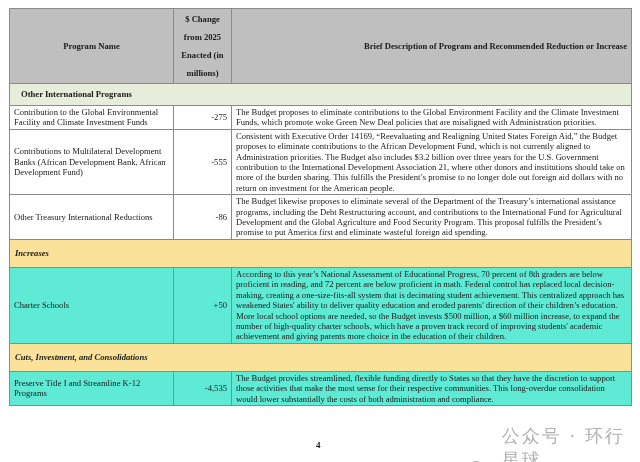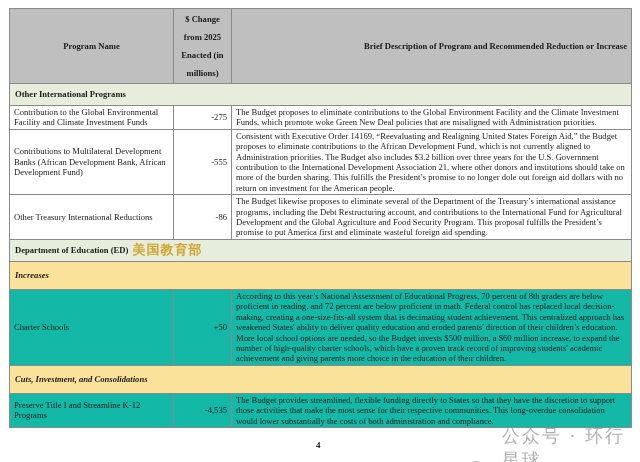--- a/index.html
+++ b/index.html
@@ -34,41 +34,41 @@
       font-size: 8.6px;
       line-height: 18px;
       height: 43px;
       padding: 2px 3px;
     }
     thead th.desc-head { text-align: right; }
     tr.section td {
       background: #e6eedb;
       font-weight: bold;
       height: 17px;
-      padding: 2px 5px;
+      padding: 2px 11px;
     }
     tr.section.ed td { height: 17px; }
     .cjk {
       color: #d1a531;
       font-family: "DejaVu Sans", sans-serif;
       font-weight: bold;
       font-size: 13px;
       letter-spacing: 1px;
       margin-left: 2px;
       vertical-align: -1px;
     }
     tr.subsection td {
       background: #fbe29a;
       font-weight: bold;
       font-style: italic;
       height: 13px;
       padding: 7px 5px;
     }
     tr.row td { background: #ffffff; }
-    tr.row.edu td { background: #14b8a6; }
+    tr.row.edu td { background: #5eead4; }
     td.name { padding-left: 5px; }
     td.amount { text-align: right; }
     td.desc { padding: 2px 4px 2px 5px; }
     .page-number {
       position: absolute; left: 316px; top: 440px;
       font-size: 9px; font-weight: bold;
     }
     .watermark {
       position: absolute; left: 470px; top: 424px;
       font-family: "DejaVu Sans", sans-serif;
@@ -116,26 +116,20 @@
     <tr class="row">
       <td class="name">Contributions to Multilateral Development Banks (African Development Bank, African Development Fund)</td>
       <td class="amount">-555</td>
       <td class="desc">Consistent with Executive Order 14169, “Reevaluating and Realigning United States Foreign Aid,” the Budget proposes to eliminate contributions to the African Development Fund, which is not currently aligned to Administration priorities.  The Budget also includes $3.2 billion over three years for the U.S. Government contribution to the International Development Association 21, where other donors and institutions should take on more of the burden sharing.  This fulfills the President’s promise to no longer dole out foreign aid dollars with no return on investment for the American people.</td>
     </tr>
     <tr class="row">
       <td class="name">Other Treasury International Reductions</td>
       <td class="amount">-86</td>
       <td class="desc">The Budget likewise proposes to eliminate several of the Department of the Treasury’s international assistance programs, including the Debt Restructuring account, and contributions to the International Fund for Agricultural Development and the Global Agriculture and Food Security Program.  This proposal fulfills the President’s promise to put America first and eliminate wasteful foreign aid spending.</td>
     </tr>
-    <tr class="section ed">
-      <td colspan="3">
-        <span>Department of Education (ED)</span>
-        <span class="cjk">美国教育部</span>
-      </td>
-    </tr>
     <tr class="subsection">
       <td colspan="3">Increases</td>
     </tr>
     <tr class="row edu">
       <td class="name">Charter Schools</td>
       <td class="amount">+50</td>
       <td class="desc">According to this year’s National Assessment of Educational Progress, 70 percent of 8th graders are below proficient in reading, and 72 percent are below proficient in math.  Federal control has replaced local decision-making, creating a one-size-fits-all system that is decimating student achievement.  This centralized approach has weakened States' ability to deliver quality education and eroded parents' direction of their children’s education.  More local school options are needed, so the Budget invests $500 million, a $60 million increase, to expand the number of high-quality charter schools, which have a proven track record of improving students' academic achievement and giving parents more choice in the education of their children.</td>
     </tr>
     <tr class="subsection">
       <td colspan="3">Cuts, Investment, and Consolidations</td>

